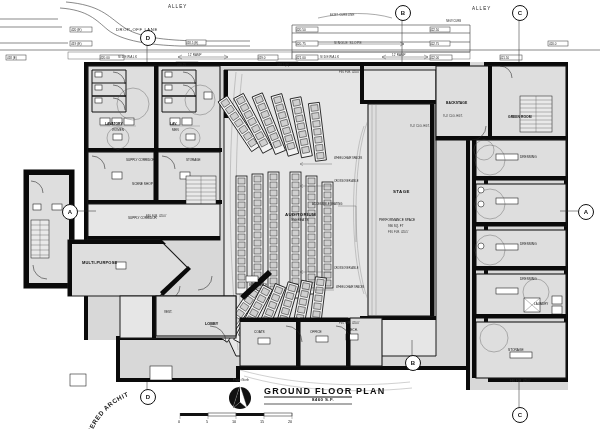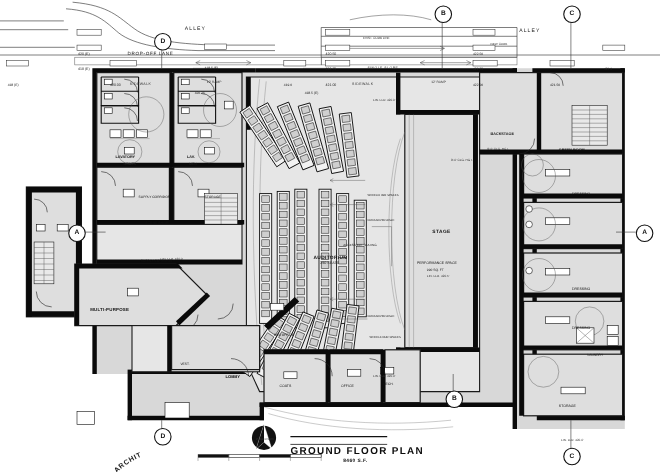--- a/index.html
+++ b/index.html
@@ -579,21 +579,21 @@
       <path class="hair" d="M180 413 V419 M208 413 V419 M236 413 V419 M264 413 V419 M292 413 V419"></path>
     </g>
 
     <g>
       <path id="sealArc" d="M80 438 A62 62 0 0 1 188 404" fill="none" stroke="none"></path>
     </g>
   </g>
 
 </svg>
 
-<div style="position:absolute;inset:0;pointer-events:none;margin-top:19px;">
+<div style="position:absolute;inset:0;pointer-events:none;">
 
   <span style="position:absolute;left:168px;top:4px;font-size:4.6px;letter-spacing:1px;color:#222;">ALLEY</span>
   <span style="position:absolute;left:472px;top:6px;font-size:4.6px;letter-spacing:1px;color:#222;">ALLEY</span>
   <span style="position:absolute;left:116px;top:27px;font-size:4.2px;letter-spacing:.6px;color:#222;">DROP-OFF LANE</span>
   <span style="position:absolute;left:118px;top:55px;font-size:3.2px;letter-spacing:.4px;color:#333;">SIDEWALK</span>
   <span style="position:absolute;left:320px;top:55px;font-size:3.2px;letter-spacing:.4px;color:#333;">SIDEWALK</span>
   <span style="position:absolute;left:334px;top:41px;font-size:3.2px;letter-spacing:.4px;color:#333;">SINGLE SLOPE</span>
   <span style="position:absolute;left:188px;top:53px;font-size:3px;color:#333;">12' RAMP</span>
   <span style="position:absolute;left:392px;top:53px;font-size:3px;color:#333;">12' RAMP</span>
   <span style="position:absolute;left:446px;top:19px;font-size:2.8px;color:#333;">NEW CURB</span>

